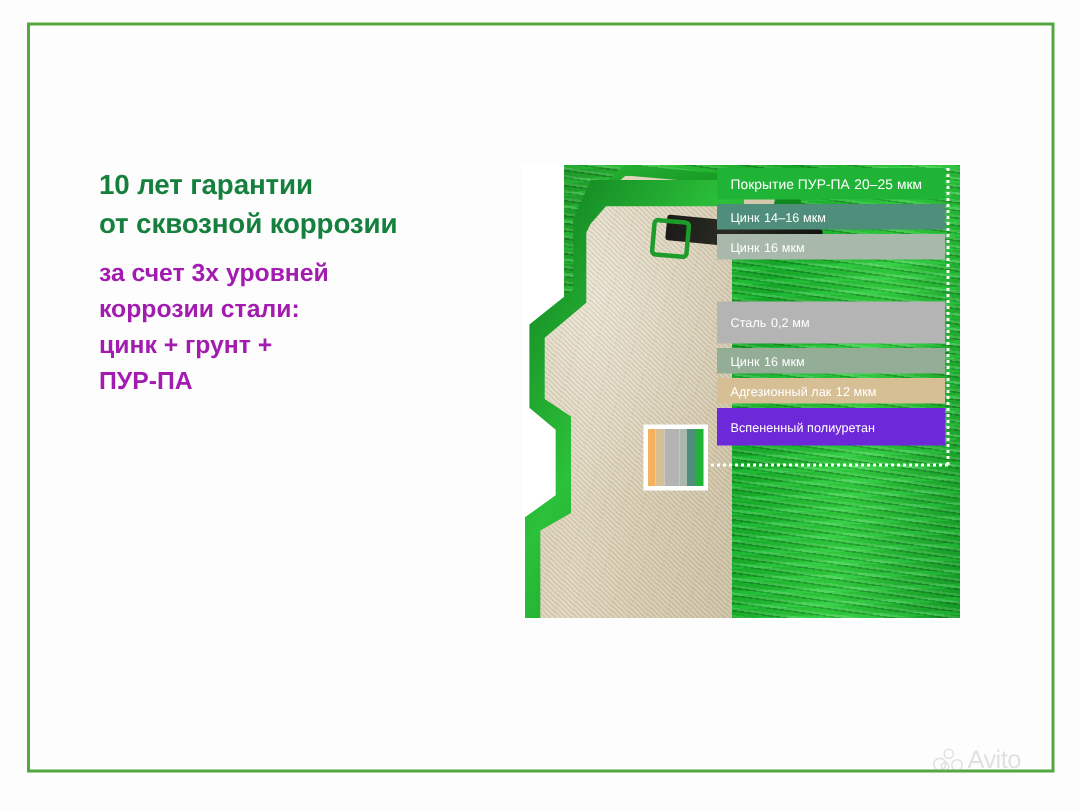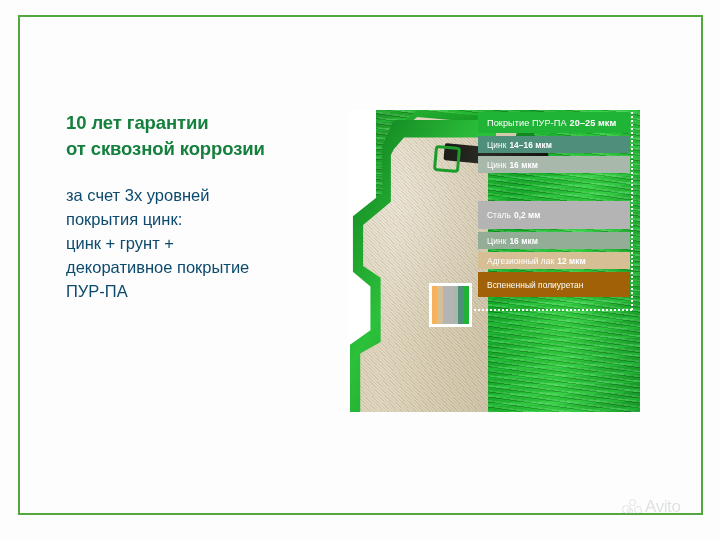--- a/index.html
+++ b/index.html
@@ -30,24 +30,24 @@
   }
   #headline {
     font-size:18.5px;
     font-weight:bold;
     color:#15803d;
     line-height:1.42;
     letter-spacing:-0.1px;
   }
   #headline .hl-line { display:block; white-space:nowrap; }
   #body {
-    margin-top:20px;
+    margin-top:7px;
     font-size:16.5px;
-    font-weight:normal;
-    color:#0c4a6e;
+    font-weight:bold;
+    color:#a21caf;
     line-height:1.46;
   }
   #body .bd-line { display:block; }
 
   
   #panel {
     position:absolute;
     left:348px; top:110px;
     width:292px; height:302px;
     overflow:hidden;
@@ -182,21 +182,21 @@
     margin-bottom:3px;
     display:flex;
     align-items:center;
     padding-left:9px;
     color:#ffffff;
     font-size:8.4px;
     white-space:nowrap;
     letter-spacing:0.05px;
   }
   .layer .lbl { font-weight:normal; }
-  .layer .val { font-weight:bold; margin-left:3px; }
+  .layer .val { font-weight:normal; margin-left:3px; }
   .layer.l0 { height:21px; font-size:9.2px; border-radius:1px; }
   .layer.l3 { height:28px;margin-top:28px; }
   .layer.l6 { height:25px; margin-bottom:0; }
 
   
   #watermark {
     position:absolute;
     left:622px; top:497px;
     display:flex; align-items:center;
     opacity:0.30;
@@ -228,23 +228,22 @@
 
   <div id="frame"></div>
 
   <div id="textcol">
     <div id="headline">
       <span class="hl-line">10 лет гарантии</span>
       <span class="hl-line">от сквозной коррозии</span>
     </div>
     <div id="body">
       <span class="bd-line">за счет 3х уровней</span>
-      <span class="bd-line">покрытия цинк:</span>
+      <span class="bd-line">коррозии стали:</span>
       <span class="bd-line">цинк + грунт +</span>
-      <span class="bd-line">декоративное покрытие</span>
       <span class="bd-line">ПУР-ПА</span>
     </div>
   </div>
 
   <div id="panel">
     <div class="skin-back"></div>
     <div class="skin-ribs"></div>
     <div class="cap"></div>
     <div class="cap-foam"></div>
     <div class="foam"></div>
@@ -285,21 +284,21 @@
         <span class="val">0,2 мм</span>
       </div>
       <div class="layer l4" style="background: rgb(147, 173, 151);">
         <span class="lbl">Цинк</span>
         <span class="val">16 мкм</span>
       </div>
       <div class="layer l5" style="background: rgb(214, 191, 149);">
         <span class="lbl">Адгезионный лак</span>
         <span class="val">12 мкм</span>
       </div>
-      <div class="layer l6" style="background: #a16207;">
+      <div class="layer l6" style="background: #6d28d9;">
         <span class="lbl">Вспененный полиуретан</span>
       </div>
     </div>
 
   <div id="watermark">
     <span class="wm-dots">
       <i class="d1"></i>
         <i class="d2"></i>
         <i class="d3"></i>
         <i class="d4"></i>

